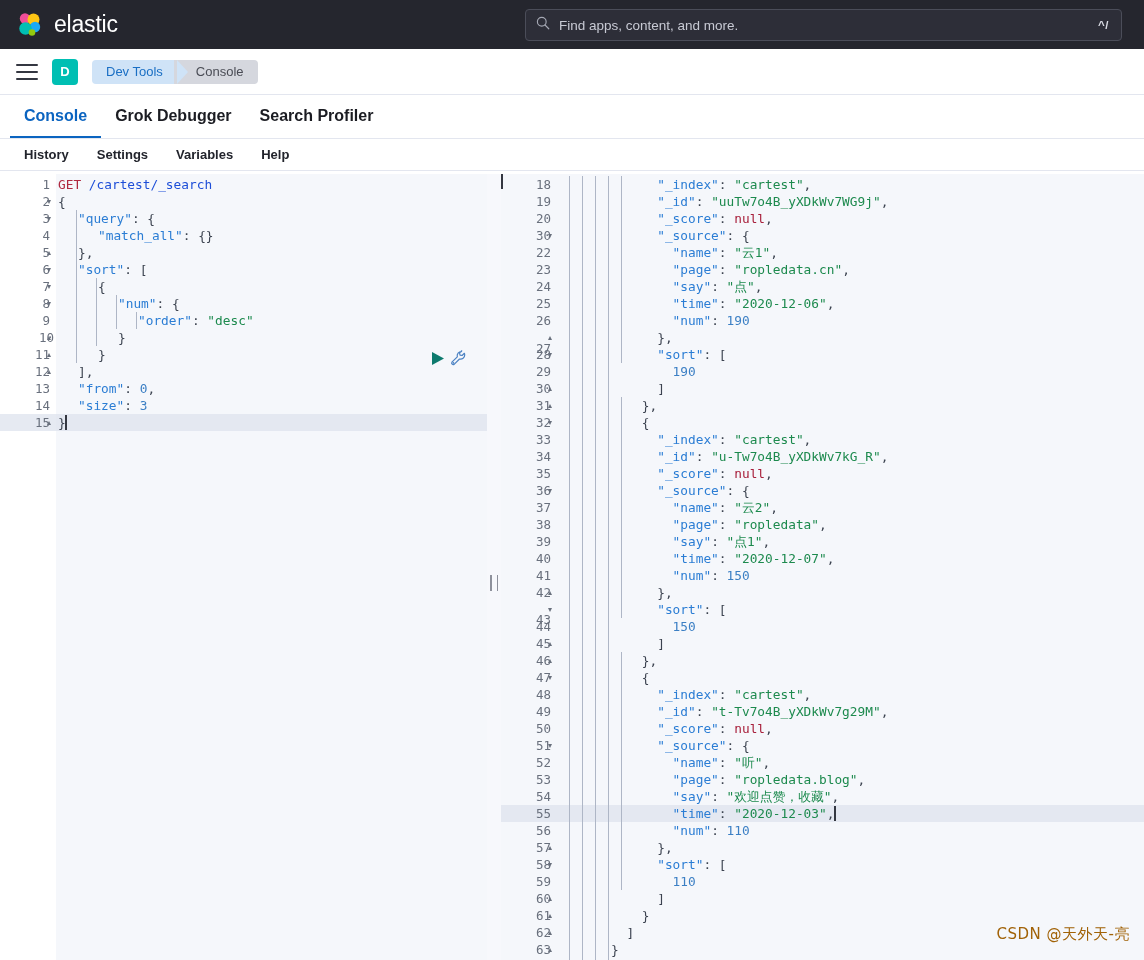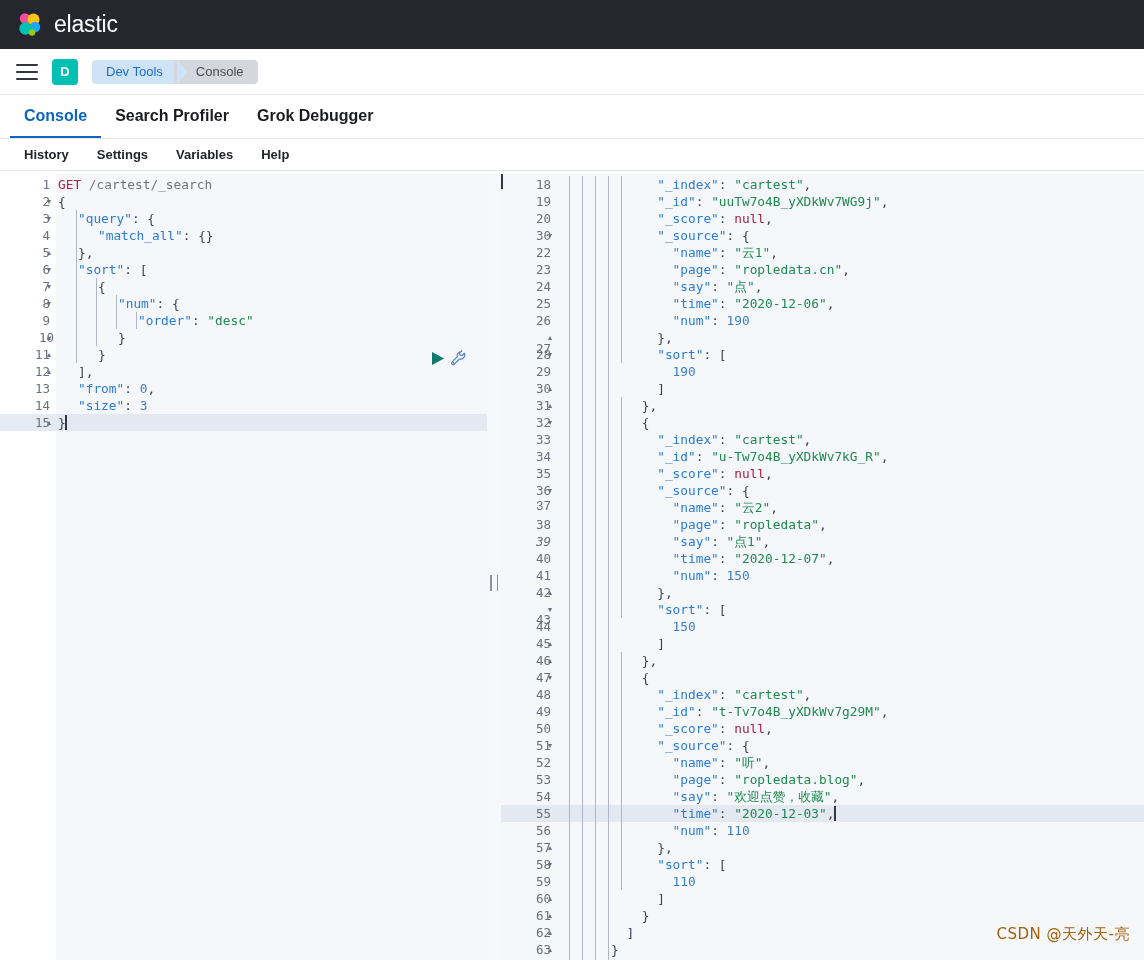--- a/index.html
+++ b/index.html
@@ -181,21 +181,21 @@
     position: absolute; width: 1px; background: #aeb6c6;
   }
 
   
   .t-key     { color: #2b7dd4; }
   .t-str     { color: #1d8a4e; }
   .t-num     { color: #3b7fc4; }
   .t-null    { color: #a8203c; }
   .t-punct   { color: #3c4350; }
   .t-method  { color: #b0293f; }
-  .t-url     { color: #737373; }
+  .t-url     { color: #1d4ed8; }
 
   .caret {
     position: absolute; width: 1.5px; height: 15px;
     background: #343741;
   }
 
   .run-btn {
     position: absolute; left: 431px; top: 177px;
     width: 14px; height: 15px; cursor: pointer;
   }
@@ -221,44 +221,56 @@
         <circle cx="11" cy="8.5" r="5.2" fill="#f04e98"></circle>
         <circle cx="19.5" cy="9.5" r="6" fill="#fec514"></circle>
         <circle cx="21" cy="17" r="5.2" fill="#1ba9f5"></circle>
         <circle cx="11.5" cy="18.5" r="6.2" fill="#00bfb3"></circle>
         <circle cx="18" cy="22.5" r="3.3" fill="#93c90e"></circle>
       </svg>
     </span>
     <span class="brand-name">elastic</span>
   </div>
 
+  <div class="searchwrap">
+    <div class="searchbox">
+      <span>
+        <svg width="14" height="14" viewBox="0 0 16 16">
+          <circle cx="6.6" cy="6.6" r="5" fill="none" stroke="#a5a8b4" stroke-width="1.3"></circle>
+          <line x1="10.3" y1="10.3" x2="14.6" y2="14.6" stroke="#a5a8b4" stroke-width="1.3" stroke-linecap="round"></line>
+        </svg>
+      </span>
+      <span class="ph">Find apps, content, and more.</span>
+      <span class="kbd-hint">^/</span>
+    </div>
+  </div>
 </div>
 
 <div class="crumbbar">
   <span class="hamburger">
       <i></i>
       <i></i>
       <i></i>
     </span>
   <span class="space-avatar">D</span>
   <span class="crumbs">
     <span class="crumb crumb-first">Dev Tools</span>
     <span class="crumb crumb-last">Console</span>
   </span>
 </div>
 
 <div class="tabbar">
   <div class="tab active">
     <span>Console</span>
   </div>
   <div class="tab">
+    <span>Grok Debugger</span>
+  </div>
+  <div class="tab">
     <span>Search Profiler</span>
-  </div>
-  <div class="tab">
-    <span>Grok Debugger</span>
   </div>
 </div>
 
 <div class="submenu">
   <span class="submenu-item">History</span>
   <span class="submenu-item">Settings</span>
   <span class="submenu-item">Variables</span>
   <span class="submenu-item">Help</span>
 </div>
 
@@ -378,25 +390,25 @@
             <div class="code" style="top: 240px; left: 140.8px;"><span class="t-punct">{</span></div>
             <div class="ln" style="top: 257px; left: 16px;">33</div>
             <div class="code" style="top: 257px; left: 156.2px;"><span class="t-key">"_index"</span><span class="t-punct">: </span><span class="t-str">"cartest"</span><span class="t-punct">,</span></div>
             <div class="ln" style="top: 274px; left: 16px;">34</div>
             <div class="code" style="top: 274px; left: 156.2px;"><span class="t-key">"_id"</span><span class="t-punct">: </span><span class="t-str">"u-Tw7o4B_yXDkWv7kG_R"</span><span class="t-punct">,</span></div>
             <div class="ln" style="top: 291px; left: 16px;">35</div>
             <div class="code" style="top: 291px; left: 156.2px;"><span class="t-key">"_score"</span><span class="t-punct">: </span><span class="t-null">null</span><span class="t-punct">,</span></div>
             <div class="ln" style="top: 308px; left: 16px;">36</div>
             <div class="fold" style="top: 308px; left: 44px;">▾</div>
             <div class="code" style="top: 308px; left: 156.2px;"><span class="t-key">"_source"</span><span class="t-punct">: {</span></div>
-            <div class="ln" style="top: 325px; left: 16px; font-family: Liberation Mono, monospace;">37</div>
+            <div class="ln" style="top: 325px; left: 16px;">37</div>
             <div class="code" style="top: 325px; left: 171.6px;"><span class="t-key">"name"</span><span class="t-punct">: </span><span class="t-str">"云2"</span><span class="t-punct">,</span></div>
             <div class="ln" style="top: 342px; left: 16px;">38</div>
             <div class="code" style="top: 342px; left: 171.6px;"><span class="t-key">"page"</span><span class="t-punct">: </span><span class="t-str">"ropledata"</span><span class="t-punct">,</span></div>
-            <div class="ln" style="top: 359px; left: 16px; font-style: italic;">39</div>
+            <div class="ln" style="top: 359px; left: 16px;">39</div>
             <div class="code" style="top: 359px; left: 171.6px;"><span class="t-key">"say"</span><span class="t-punct">: </span><span class="t-str">"点1"</span><span class="t-punct">,</span></div>
             <div class="ln" style="top: 376px; left: 16px;">40</div>
             <div class="code" style="top: 376px; left: 171.6px;"><span class="t-key">"time"</span><span class="t-punct">: </span><span class="t-str">"2020-12-07"</span><span class="t-punct">,</span></div>
             <div class="ln" style="top: 393px; left: 16px;">41</div>
             <div class="code" style="top: 393px; left: 171.6px;"><span class="t-key">"num"</span><span class="t-punct">: </span><span class="t-num">150</span></div>
             <div class="ln" style="top: 410px; left: 16px;">42</div>
             <div class="fold" style="top: 410px; left: 44px;">▴</div>
             <div class="code" style="top: 410px; left: 156.2px;"><span class="t-punct">},</span></div>
             <div class="ln" style="top: 437px; left: 16px;">43</div>
             <div class="fold" style="top: 427px; left: 44px;">▾</div>

